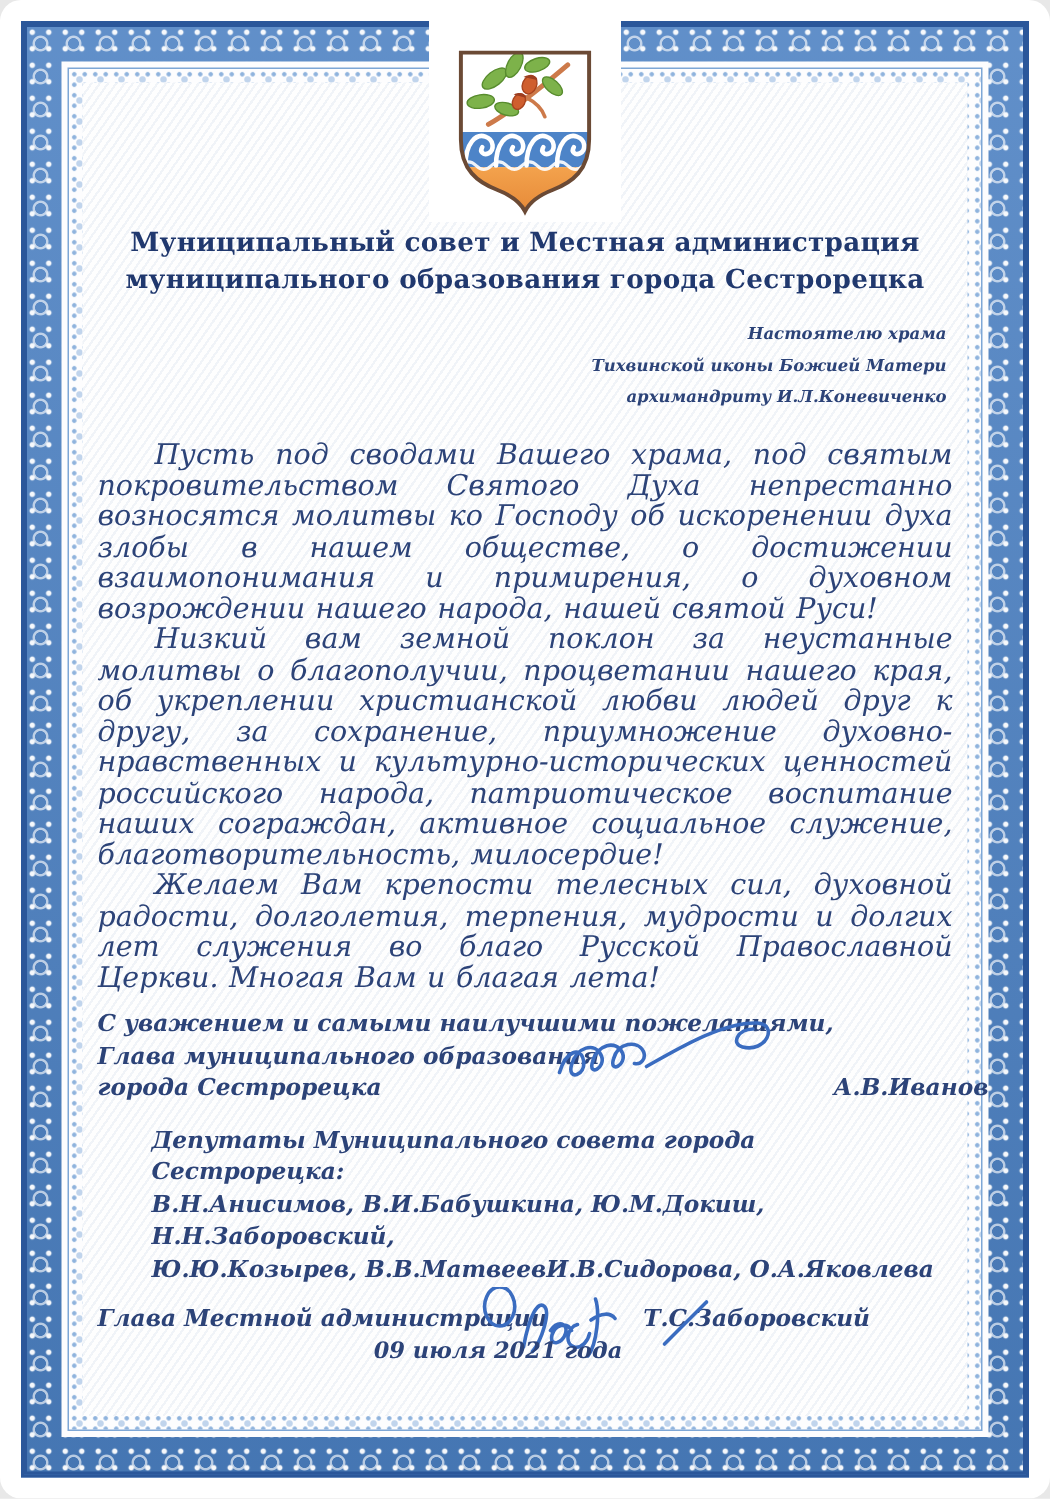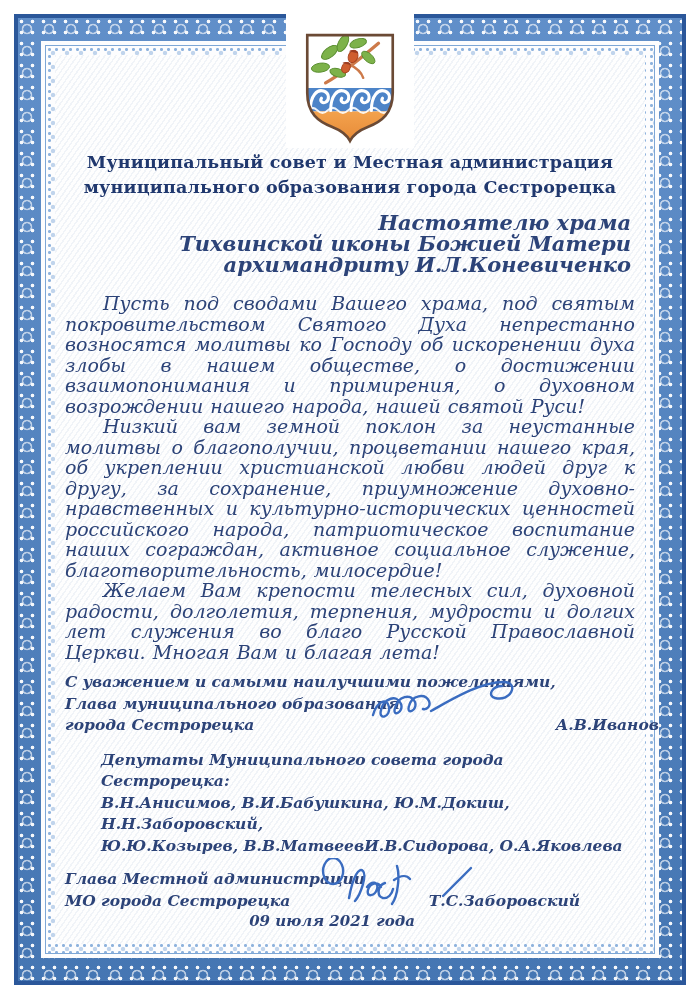--- a/index.html
+++ b/index.html
@@ -1,19 +1,20 @@
 <!DOCTYPE html>
 <html lang="ru" style="--accent-red: #c2415f; --text-blue: #2c4378; --head-blue: #20386e; --border-blue: #4b80c2;"><head>
 <meta charset="utf-8">
 <style>
   html,body{margin:0;padding:0;background:#e8e8e8;}
   .page{
     position:relative;width:700px;height:999px;margin:0 auto;
     background:#ffffff;overflow:hidden;
     font-family:"DejaVu Serif","Liberation Serif",serif;
+    border-radius:14px;
   }
   
   .band-outer{
     position:absolute;inset:14px;
     background-color:var(--border-blue,#4b80c2);
     background-image:
       radial-gradient(circle, rgba(255,255,255,.95) 1.4px, rgba(255,255,255,0) 2.2px),
       radial-gradient(circle, rgba(255,255,255,0) 3.4px, rgba(255,255,255,.62) 3.9px, rgba(255,255,255,.62) 5px, rgba(255,255,255,0) 5.6px),
       linear-gradient(180deg, rgba(255,255,255,.12), rgba(0,0,0,.08));
     background-size:11px 11px, 22px 22px, 100% 100%;
@@ -47,21 +48,21 @@
   .crest-box svg{display:block;margin-bottom:2px;}
   
   .org-title{
     margin-top:95px;text-align:center;
     font-weight:bold;font-size:17.5px;line-height:25px;
     color:var(--head-blue,#20386e);
     letter-spacing:.2px;
   }
   .addressee{
     margin-top:12px;text-align:right;padding-right:4px;
-    font-weight:bold;font-style:italic;font-size:21px;line-height:21px;
+    font-weight:bold;font-style:italic;font-size:11px;line-height:21px;
     color:var(--text-blue,#2c4378);
   }
   .greeting{
     margin-top:13px;text-align:center;
     font-weight:bold;font-style:italic;font-size:18px;line-height:25px;
     color:var(--accent-red,#c2415f);
   }
   .body-text{margin-top:18px;color:var(--text-blue,#2c4378);}
   .body-text p{
     margin:0;text-align:justify;text-indent:38px;
@@ -135,21 +136,20 @@
 
     <div class="deputies">
       <div>Депутаты Муниципального совета города Сестрорецка:</div>
       <div>В.Н.Анисимов, В.И.Бабушкина, Ю.М.Докиш, Н.Н.Заборовский,</div>
       <div>Ю.Ю.Козырев, В.В.МатвеевИ.В.Сидорова, О.А.Яковлева</div>
     </div>
 
     <div class="signoff" style="margin-top:12px;">
       <div class="signoff-lines">
         <div>Глава Местной администрации</div>
-        <div>МО города Сестрорецка</div>
       </div>
       <svg class="sig sig2" width="190" height="62" viewBox="0 0 190 62">
         <path d="M18 26 a10 13 0 1 1 0.2 0
                  M34 40 C38 18 44 9 48 13 C52 17 46 36 40 43
                  M52 29 c5 -7 12 -5 10 2 c-2 7 -11 9 -9 1 c2 -7 10 -9 13 -3
                  M70 25 c-7 2 -9 13 -2 15 c5 1 9 -4 10 -9
                  M82 8 c3 9 1 30 -5 38
                  M79 22 c7 -5 13 -5 16 -1" fill="none" stroke="#3a6cc0" stroke-width="2.4" stroke-linecap="round"></path>
         <path d="M128 38 L156 10" fill="none" stroke="#3a6cc0" stroke-width="2.4" stroke-linecap="round"></path>
       </svg>

